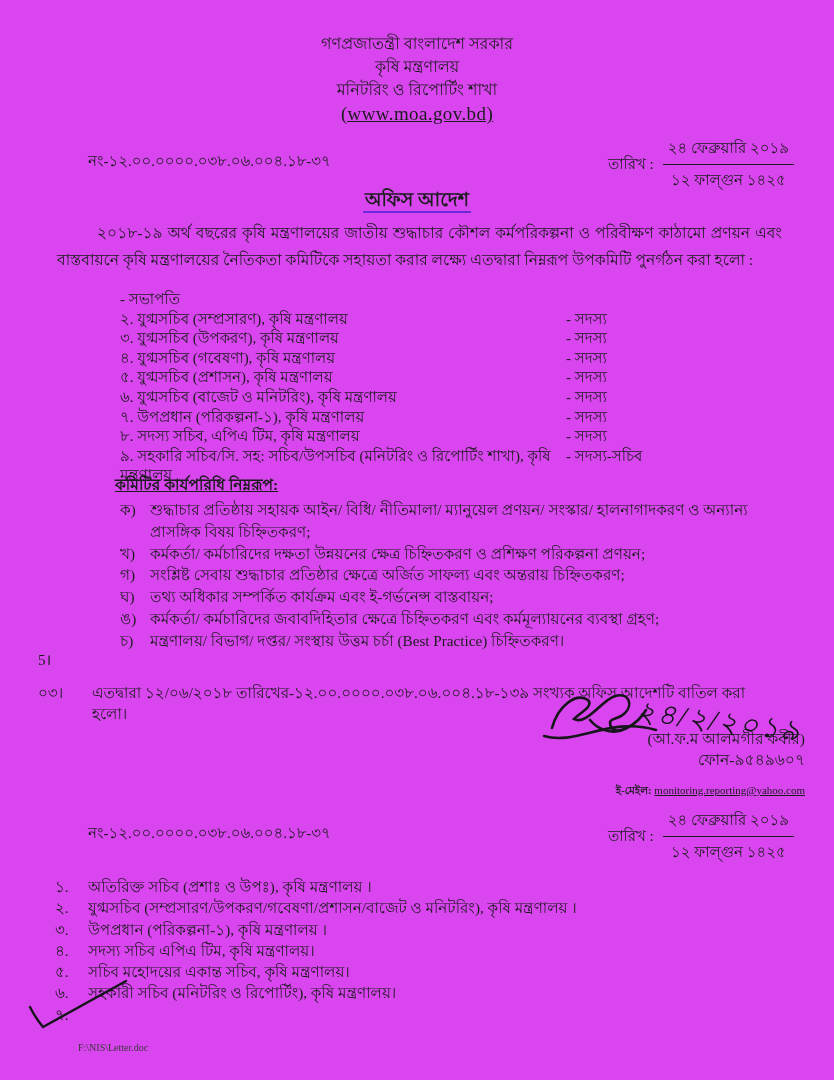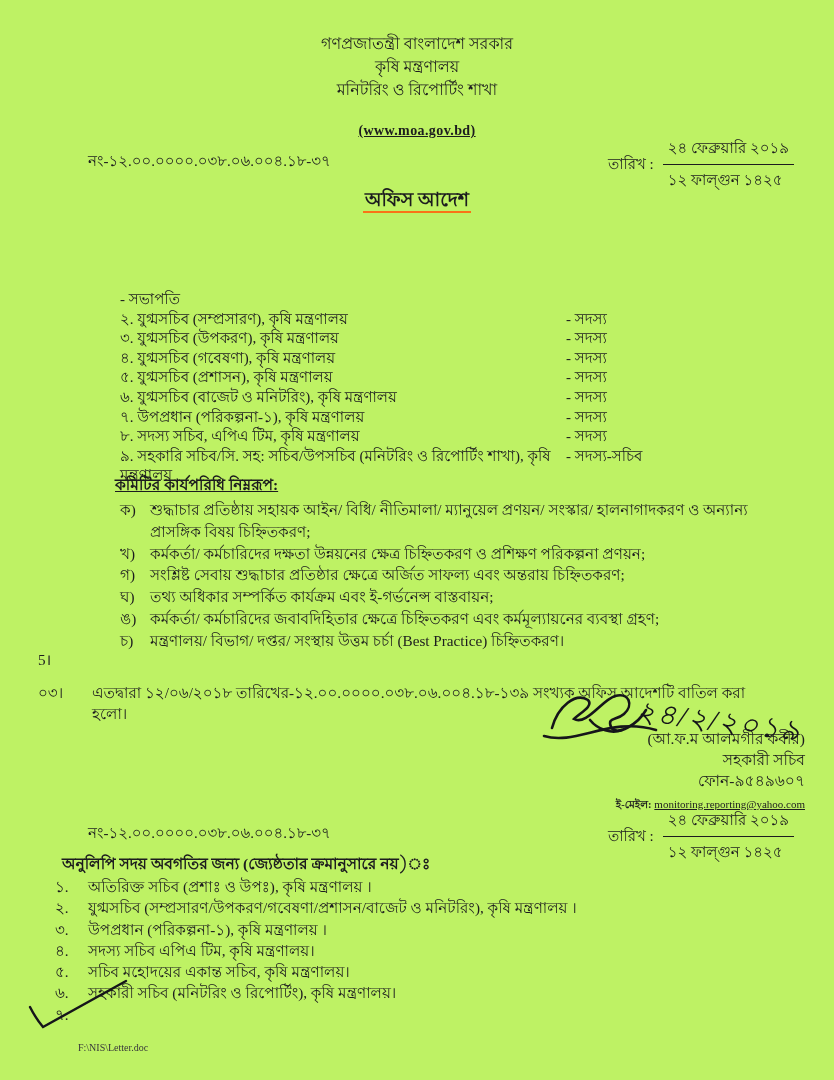--- a/index.html
+++ b/index.html
@@ -1,36 +1,36 @@
 <!DOCTYPE html>
 <html><head>
 <meta charset="utf-8">
 <style>
   *{margin:0;padding:0;box-sizing:border-box}
   html,body{background:#e9e9e7}
   body{font-family:"Liberation Serif","DejaVu Serif",serif;color:#1c1c1e}
-  .page{position:relative;width:834px;height:1080px;margin:0 auto;background:#bef264;overflow:hidden}
+  .page{position:relative;width:834px;height:1080px;margin:0 auto;background:#d946ef;overflow:hidden}
 
   
   .letterhead{position:absolute;top:32px;left:0;right:0;text-align:center;font-size:16px;line-height:23px}
-  .letterhead .website{display:inline-block;margin-top:18px;font-size:14px;font-weight:bold;text-decoration:underline;letter-spacing:.4px}
+  .letterhead .website{display:inline-block;margin-top:1px;font-size:19px;font-weight:normal;text-decoration:underline;letter-spacing:.4px}
 
   
   .ref{position:absolute;left:88px;right:40px;display:flex;justify-content:space-between;align-items:flex-start;font-size:15px}
   .ref--one{top:136px}
   .ref--two{top:808px}
   .ref .memo-number{padding-top:13px}
   .dategroup{display:flex;align-items:center;gap:9px}
-  .fraction{}
+  .fraction{text-align:center}
   .fraction .top{border-bottom:1.5px solid #1c1c1e;padding:0 5px 3px}
   .fraction .bottom{padding:3px 5px 0}
 
   
   .title{position:absolute;top:185px;left:0;right:0;text-align:center;font-size:19px;font-weight:bold}
-  .title span{border-bottom:2px solid #f97316;padding:0 2px 1px}
+  .title span{border-bottom:2px solid #6d28d9;padding:0 2px 1px}
 
   
   .intro{position:absolute;top:219px;left:57px;right:52px;font-size:15.5px;line-height:27px;text-align:justify;text-indent:40px}
 
   
   .committee{position:absolute;top:290px;left:120px;right:50px}
   .crow{display:flex;font-size:15px;line-height:19.6px}
   .crow .cname{flex:1}
   .crow .crole{width:218px;flex:none}
 
@@ -42,21 +42,21 @@
   .srow .stext{flex:1}
 
   
   .clause{position:absolute;left:38px;right:52px;display:flex;font-size:15.2px;line-height:21px}
   .clause--02{top:649px}
   .clause--03{top:682px}
   .clause .cl-no{width:54px;flex:none}
 
   
   .sig{position:absolute;top:728px;left:505px;width:300px;text-align:right;font-size:15.5px;line-height:21px}
-  .sig .email-line{margin-top:3px;font-size:11px}
+  .sig .email-line{margin-top:10px;font-size:11px}
   .sig .email-label{font-size:10.5px;font-weight:bold}
   .sig .email{text-decoration:underline}
   .sig-svg{position:absolute;top:686px;left:538px;width:150px;height:62px}
   .hand-date{position:absolute;top:698px;left:636px;font-size:29px;font-style:italic;transform:rotate(7deg);color:#141419;letter-spacing:2px;white-space:nowrap}
 
   
   .cc-head{position:absolute;top:852px;left:62px;font-size:15.5px;font-weight:bold}
   .cc{position:absolute;top:876px;left:55px;right:24px;font-size:15.2px}
   .ccrow{display:flex;line-height:21.3px}
   .ccrow .ccno{width:33px;flex:none}
@@ -87,20 +87,21 @@
         <span class="top" style="display:block">২৪ ফেব্রুয়ারি ২০১৯</span>
         <span class="bottom" style="display:block">১২ ফাল্গুন ১৪২৫</span>
       </span>
     </div>
   </div>
 
   <div class="title">
     <span>অফিস আদেশ</span>
   </div>
 
+  <div class="intro">২০১৮-১৯ অর্থ বছরের কৃষি মন্ত্রণালয়ের জাতীয় শুদ্ধাচার কৌশল কর্মপরিকল্পনা ও পরিবীক্ষণ কাঠামো প্রণয়ন এবং বাস্তবায়নে কৃষি মন্ত্রণালয়ের নৈতিকতা কমিটিকে সহায়তা করার লক্ষ্যে এতদ্বারা নিম্নরূপ উপকমিটি পুনর্গঠন করা হলো :</div>
 
   <div class="committee">
 
       <div class="crow">
         <div class="crole">- সভাপতি</div>
       </div>
 
       <div class="crow">
         <div class="cname"><span>২.</span> <span>যুগ্মসচিব (সম্প্রসারণ), কৃষি মন্ত্রণালয়</span></div>
         <div class="crole">- সদস্য</div>
@@ -188,40 +189,38 @@
     <g fill="none" stroke="#15151a" stroke-width="2.6" stroke-linecap="round">
       <path d="M14,42 C20,20 38,6 50,14 C56,20 42,27 36,33 C48,40 64,14 77,10 C91,6 96,19 86,28 C78,35 69,31 73,41 C79,51 100,38 108,24"></path>
       <path d="M6,50 C38,60 72,30 118,44"></path>
       <path d="M52,34 C60,44 74,48 84,44"></path>
     </g>
   </svg>
   <div class="hand-date">২৪/২/২০১৯</div>
 
   <div class="sig">
     <div>(আ.ফ.ম আলমগীর কবীর)</div>
-    <div>সহকারী সচিব</div>
     <div>ফোন-৯৫৪৯৬০৭</div>
     <div class="email-line">
       <span class="email-label">ই-মেইল:</span>
       <span class="email">monitoring.reporting@yahoo.com</span>
     </div>
   </div>
 
   <div class="ref ref--two">
     <div class="memo-number">নং-১২.০০.০০০০.০৩৮.০৬.০০৪.১৮-৩৭</div>
     <div class="dategroup">
       <span>তারিখ :</span>
       <span class="fraction">
         <span class="top" style="display:block">২৪ ফেব্রুয়ারি ২০১৯</span>
         <span class="bottom" style="display:block">১২ ফাল্গুন ১৪২৫</span>
       </span>
     </div>
   </div>
 
-  <div class="cc-head">অনুলিপি সদয় অবগতির জন্য (জ্যেষ্ঠতার ক্রমানুসারে নয়)ঃ</div>
   <div class="cc">
 
       <div class="ccrow">
         <div class="ccno">১.</div>
         <div><span>অতিরিক্ত সচিব (প্রশাঃ ও উপঃ), কৃষি মন্ত্রণালয় ।</span><span></span></div>
       </div>
 
       <div class="ccrow">
         <div class="ccno">২.</div>
         <div><span>যুগ্মসচিব (সম্প্রসারণ/উপকরণ/গবেষণা/প্রশাসন/বাজেট ও মনিটরিং), কৃষি মন্ত্রণালয় ।</span><span></span></div>

